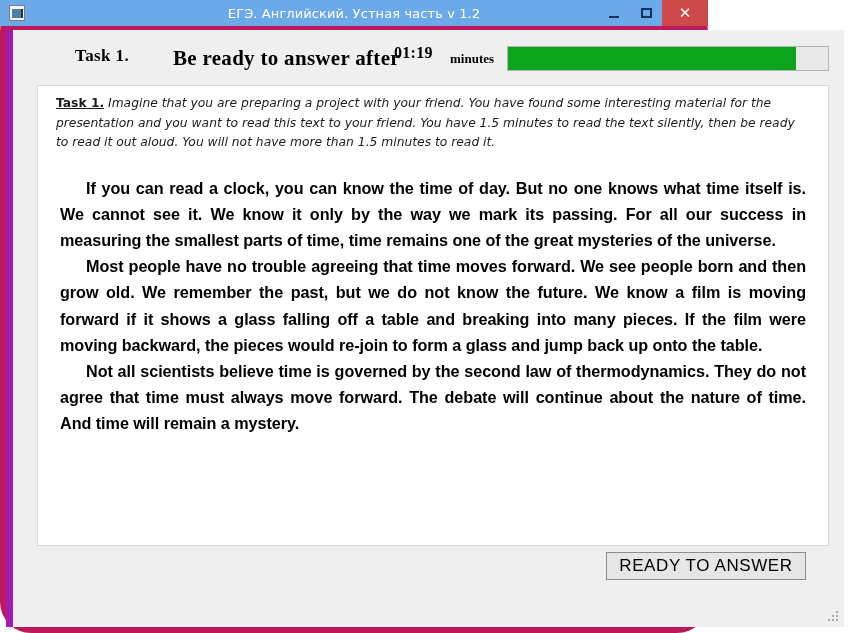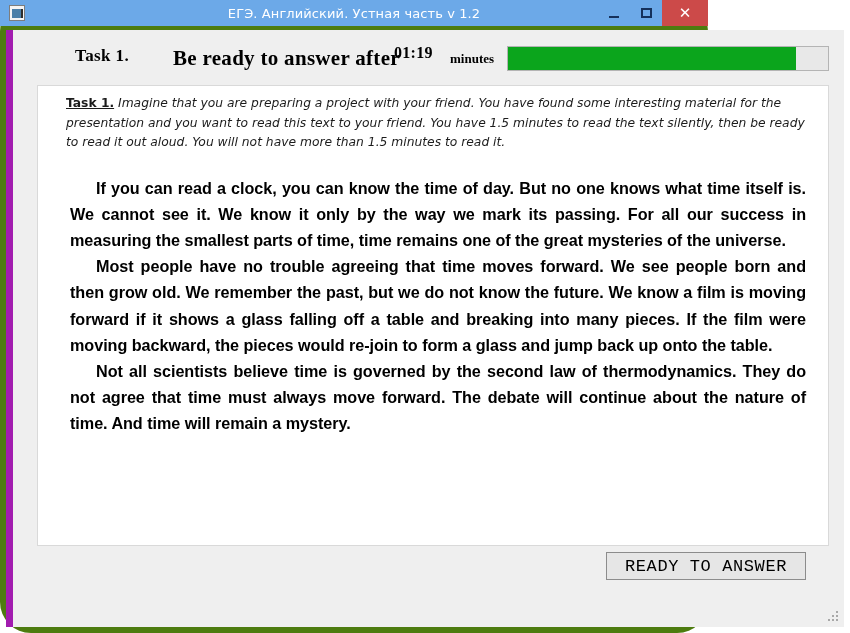--- a/index.html
+++ b/index.html
@@ -13,21 +13,21 @@
     overflow: hidden;
     font-family: "Liberation Sans", sans-serif;
   }
 
   
   .window {
     position: absolute;
     left: 0; top: 0;
     width: 708px;
     height: 633px;
-    background: #4d7c0f;
+    background: #be185d;
     box-sizing: border-box;
     display: flex;
     flex-direction: column;
     border-radius: 31px;
   }
 
   
   .titlebar {
     position: relative;
     height: 26px;
@@ -187,21 +187,21 @@
     left: 24px;
     top: 55px;
     width: 792px;
     height: 461px;
     background: #ffffff;
     border: 1px solid #d9d9d9;
     box-sizing: border-box;
     overflow: hidden;
   }
   .doc-inner {
-    padding: 8px 18px 0 28px;
+    padding: 8px 18px 0 18px;
   }
   .task-instruction {
     font-family: "DejaVu Sans", sans-serif;
     font-size: 12.3px;
     line-height: 19.5px;
     color: #1c1c1c;
     font-style: italic;
     text-align: left;
     margin: 0;
   }
@@ -232,21 +232,21 @@
     left: 593px;
     top: 522px;
     width: 200px;
     height: 28px;
     background: #e6e6e6;
     border: 1px solid #8c8c8c;
     box-sizing: border-box;
     display: flex;
     align-items: center;
     justify-content: center;
-    font-family: Liberation Mono, monospace;
+    font-family: Liberation Sans, sans-serif;
     font-size: 17px;
     color: #000000;
     letter-spacing: 0.6px;
     cursor: pointer;
   }
 
   
   .resize-grip {
     position: absolute;
     right: 4px;

